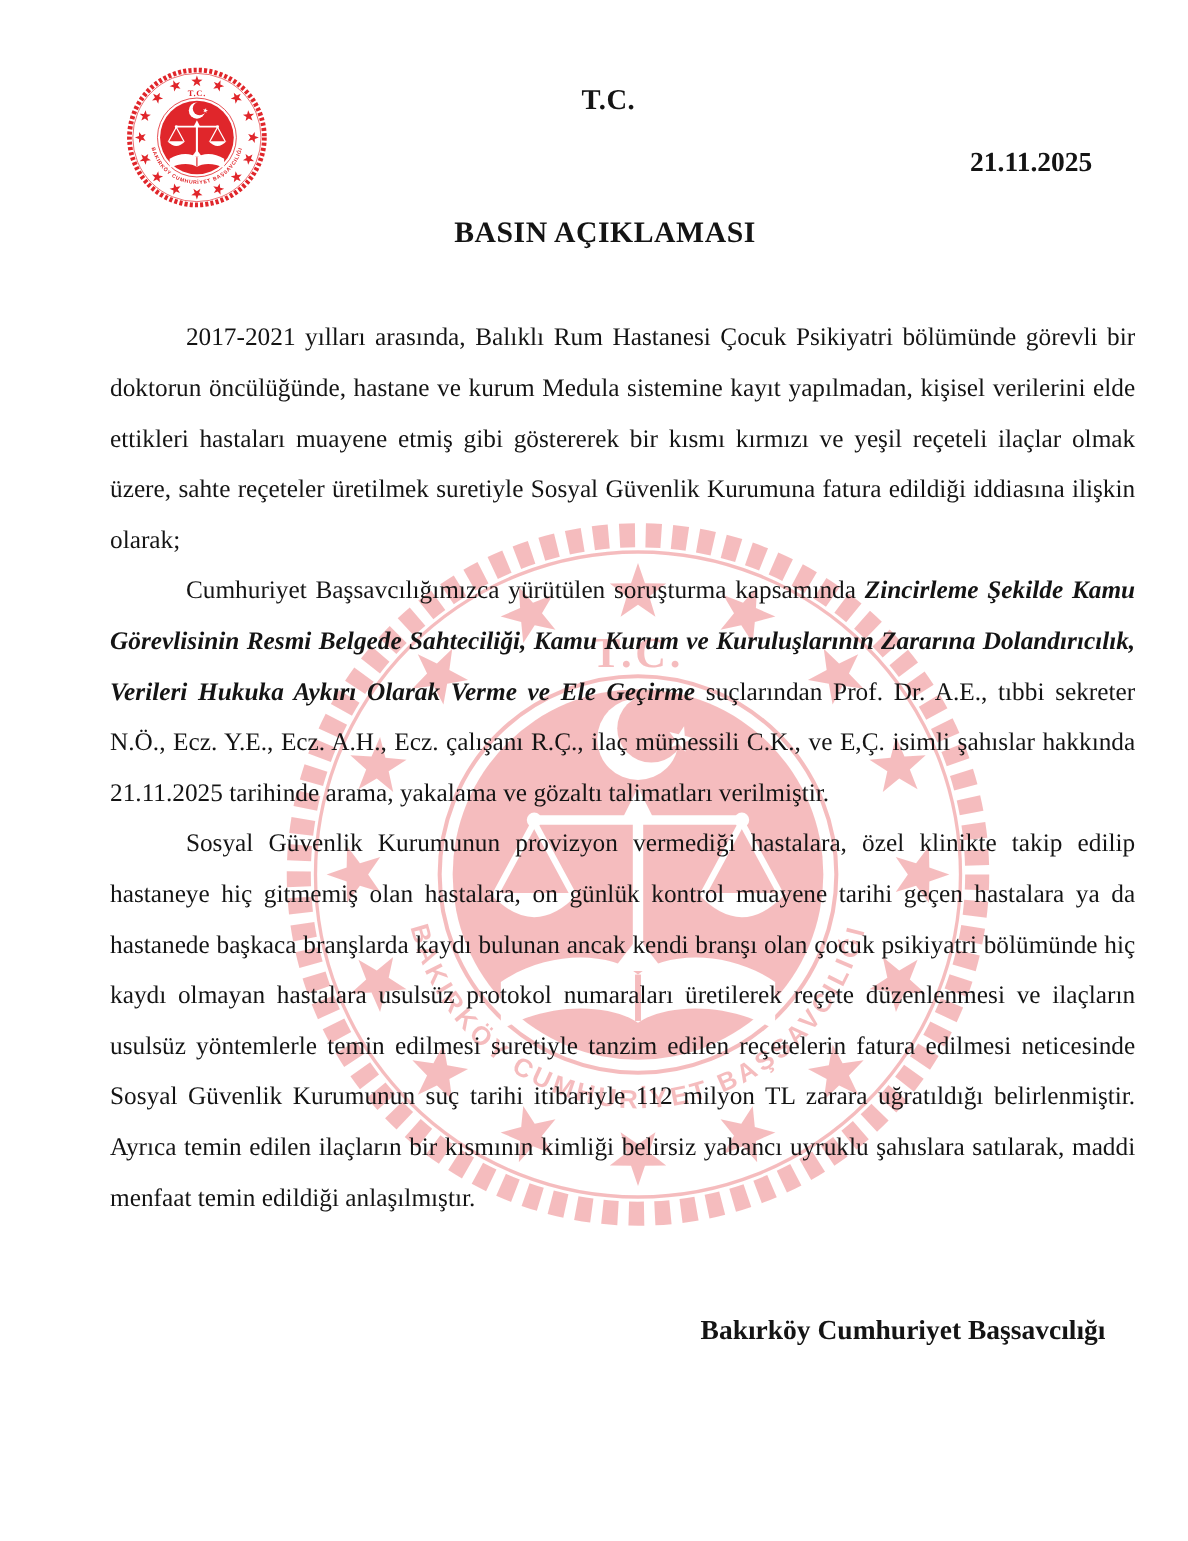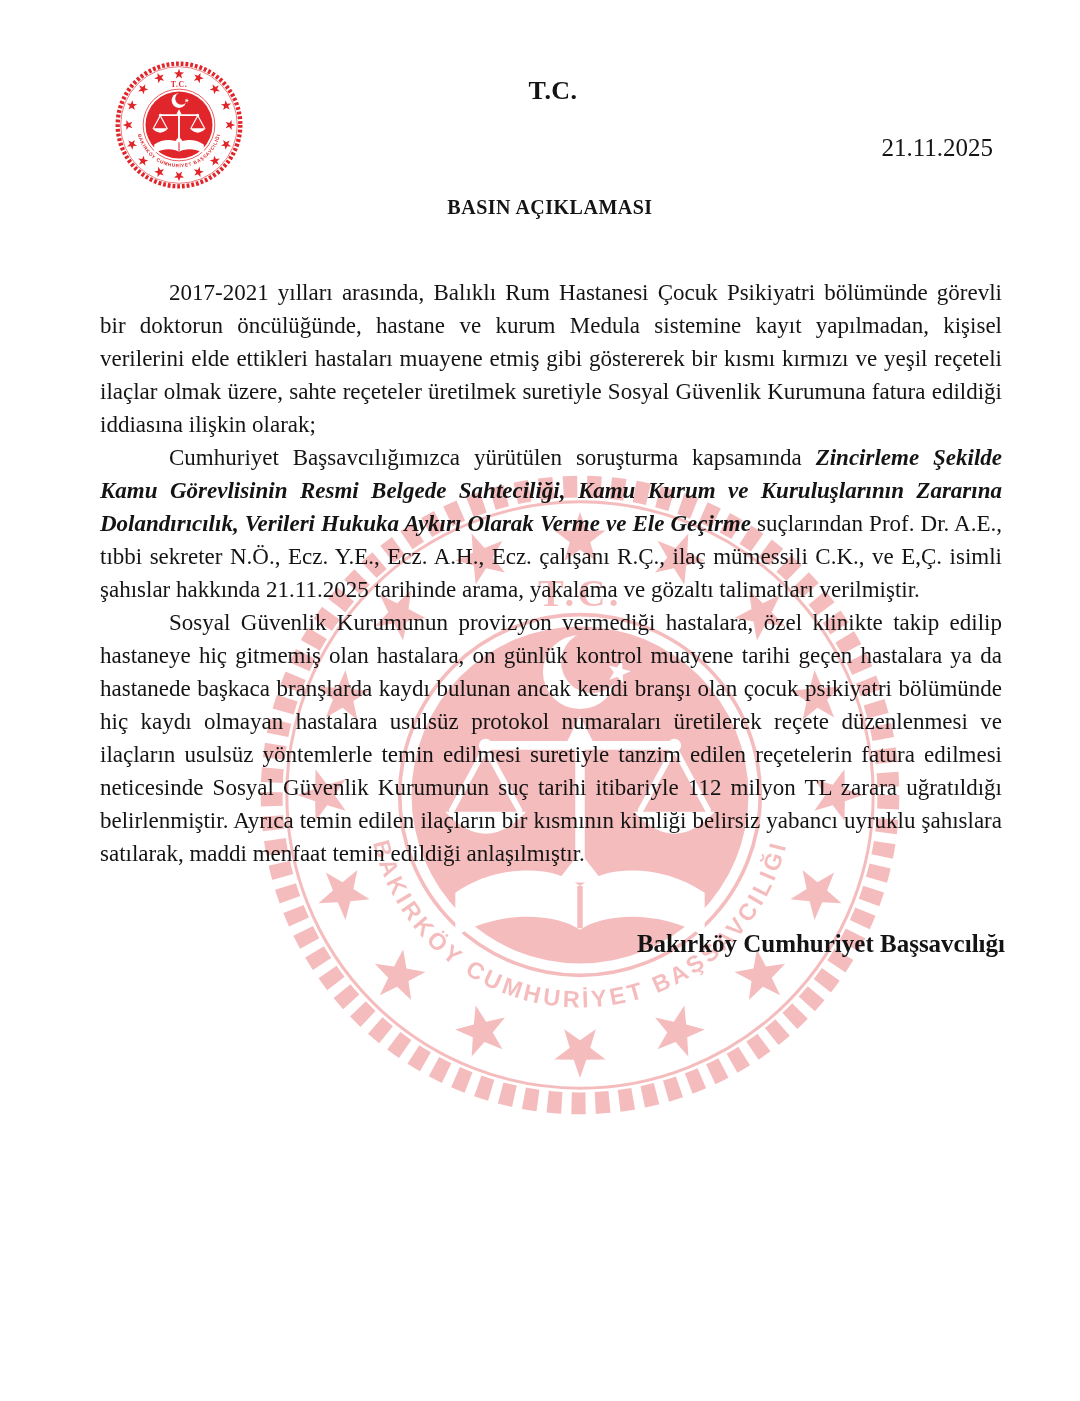--- a/index.html
+++ b/index.html
@@ -51,50 +51,50 @@
     text-align: center;
     font-weight: bold;
     font-size: 26px;
     line-height: 34px;
     letter-spacing: 0.4px;
   }
   .date-row {
     margin-top: 26px;
     padding-right: 87px;
     text-align: right;
-    font-weight: normal;
+    font-weight: bold;
     font-size: 25px;
   }
   .doc-title {
     margin-top: 34px;
     padding-left: 20px;
     text-align: center;
     font-weight: bold;
-    font-size: 20px;
+    font-size: 27px;
     letter-spacing: 0.5px;
   }
 
   
   .body-text {
-    margin: 57px 78px 0 100px;
+    margin: 57px 48px 0 100px;
     font-size: 23px;
-    line-height: 33px;
+    line-height: 46px;
     text-align: justify;
   }
   .body-text p {
     margin: 0;
     text-indent: 69px;
   }
   .charges {
     font-weight: bold;
     font-style: italic;
   }
   .closing { margin-top: 42px; }
   .signature {
-    margin-top: 60px;
+    margin-top: 84px;
     margin-right: 75px;
     text-align: right;
     font-weight: bold;
     font-size: 25px;
   }
 </style>
 </head>
 <body>
 
 <svg width="0" height="0" style="position:absolute" aria-hidden="true">

